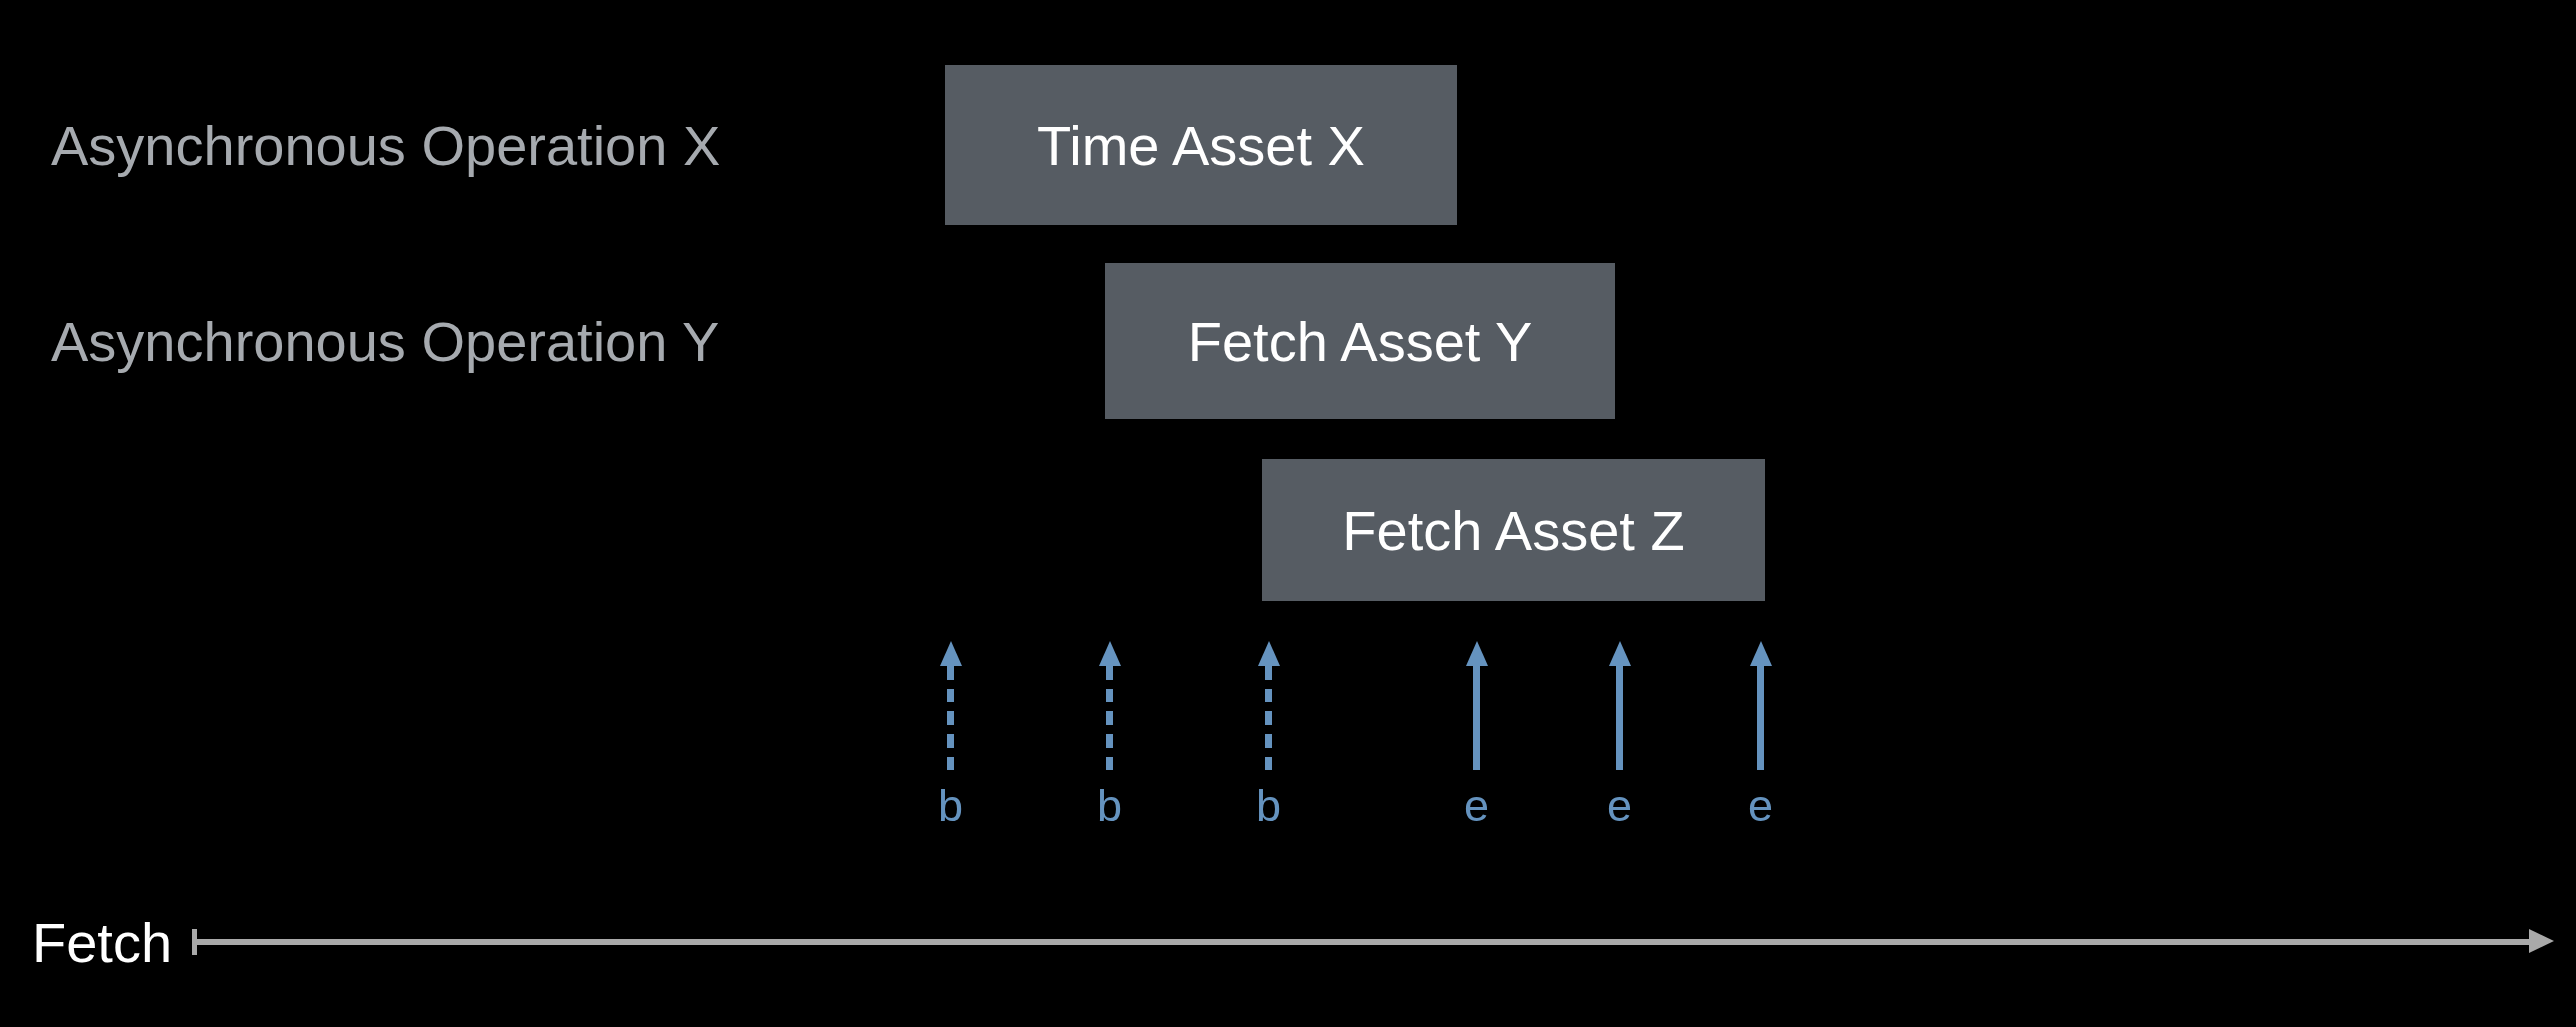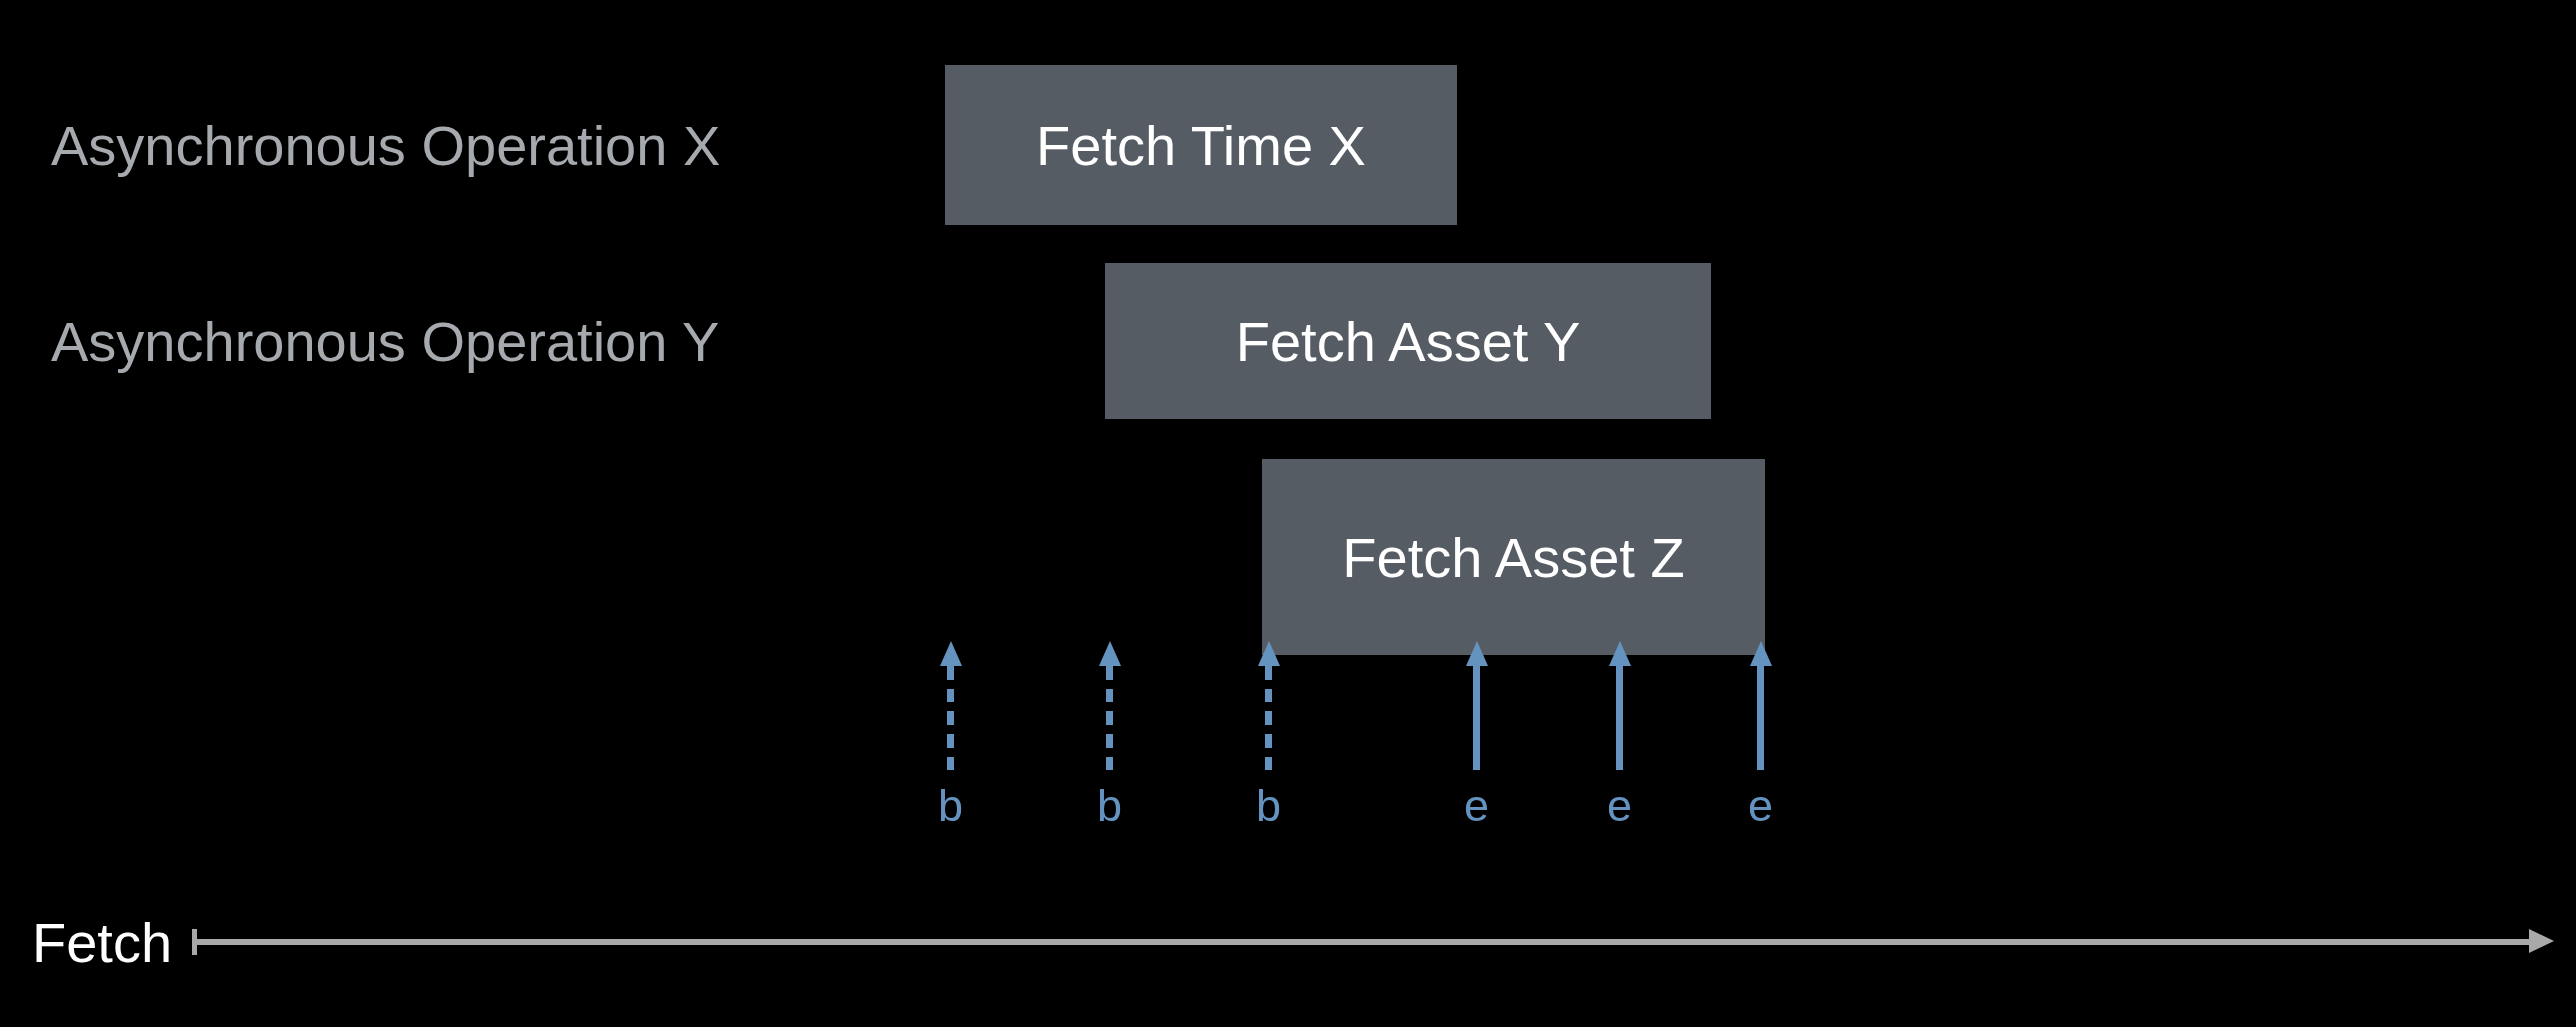--- a/index.html
+++ b/index.html
@@ -121,26 +121,26 @@
 </style>
 </head>
 <body>
 
 <div class="canvas">
 
   <div class="row-label" style="top:109px">Asynchronous Operation X</div>
   <div class="row-label" style="top:305px">Asynchronous Operation Y</div>
 
   <div class="op-box" style="left:945px;top:65px;width:512px;height:160px">
-    <span class="box-label">Fetch Time X</span>
+    <span class="box-label">Time Asset X</span>
   </div>
-  <div class="op-box" style="left:1105px;top:263px;width:606px;height:156px">
+  <div class="op-box" style="left:1105px;top:263px;width:510px;height:156px">
     <span class="box-label">Fetch Asset Y</span>
   </div>
-  <div class="op-box" style="left:1262px;top:459px;width:503px;height:196px">
+  <div class="op-box" style="left:1262px;top:459px;width:503px;height:142px">
     <span class="box-label">Fetch Asset Z</span>
   </div>
 
   <div class="marker" style="left:925px">
     <div class="arrowhead"></div>
     <div class="arrow-line dashed"></div>
     <div class="marker-label">b</div>
   </div>
   <div class="marker" style="left:1084px">
     <div class="arrowhead"></div>

